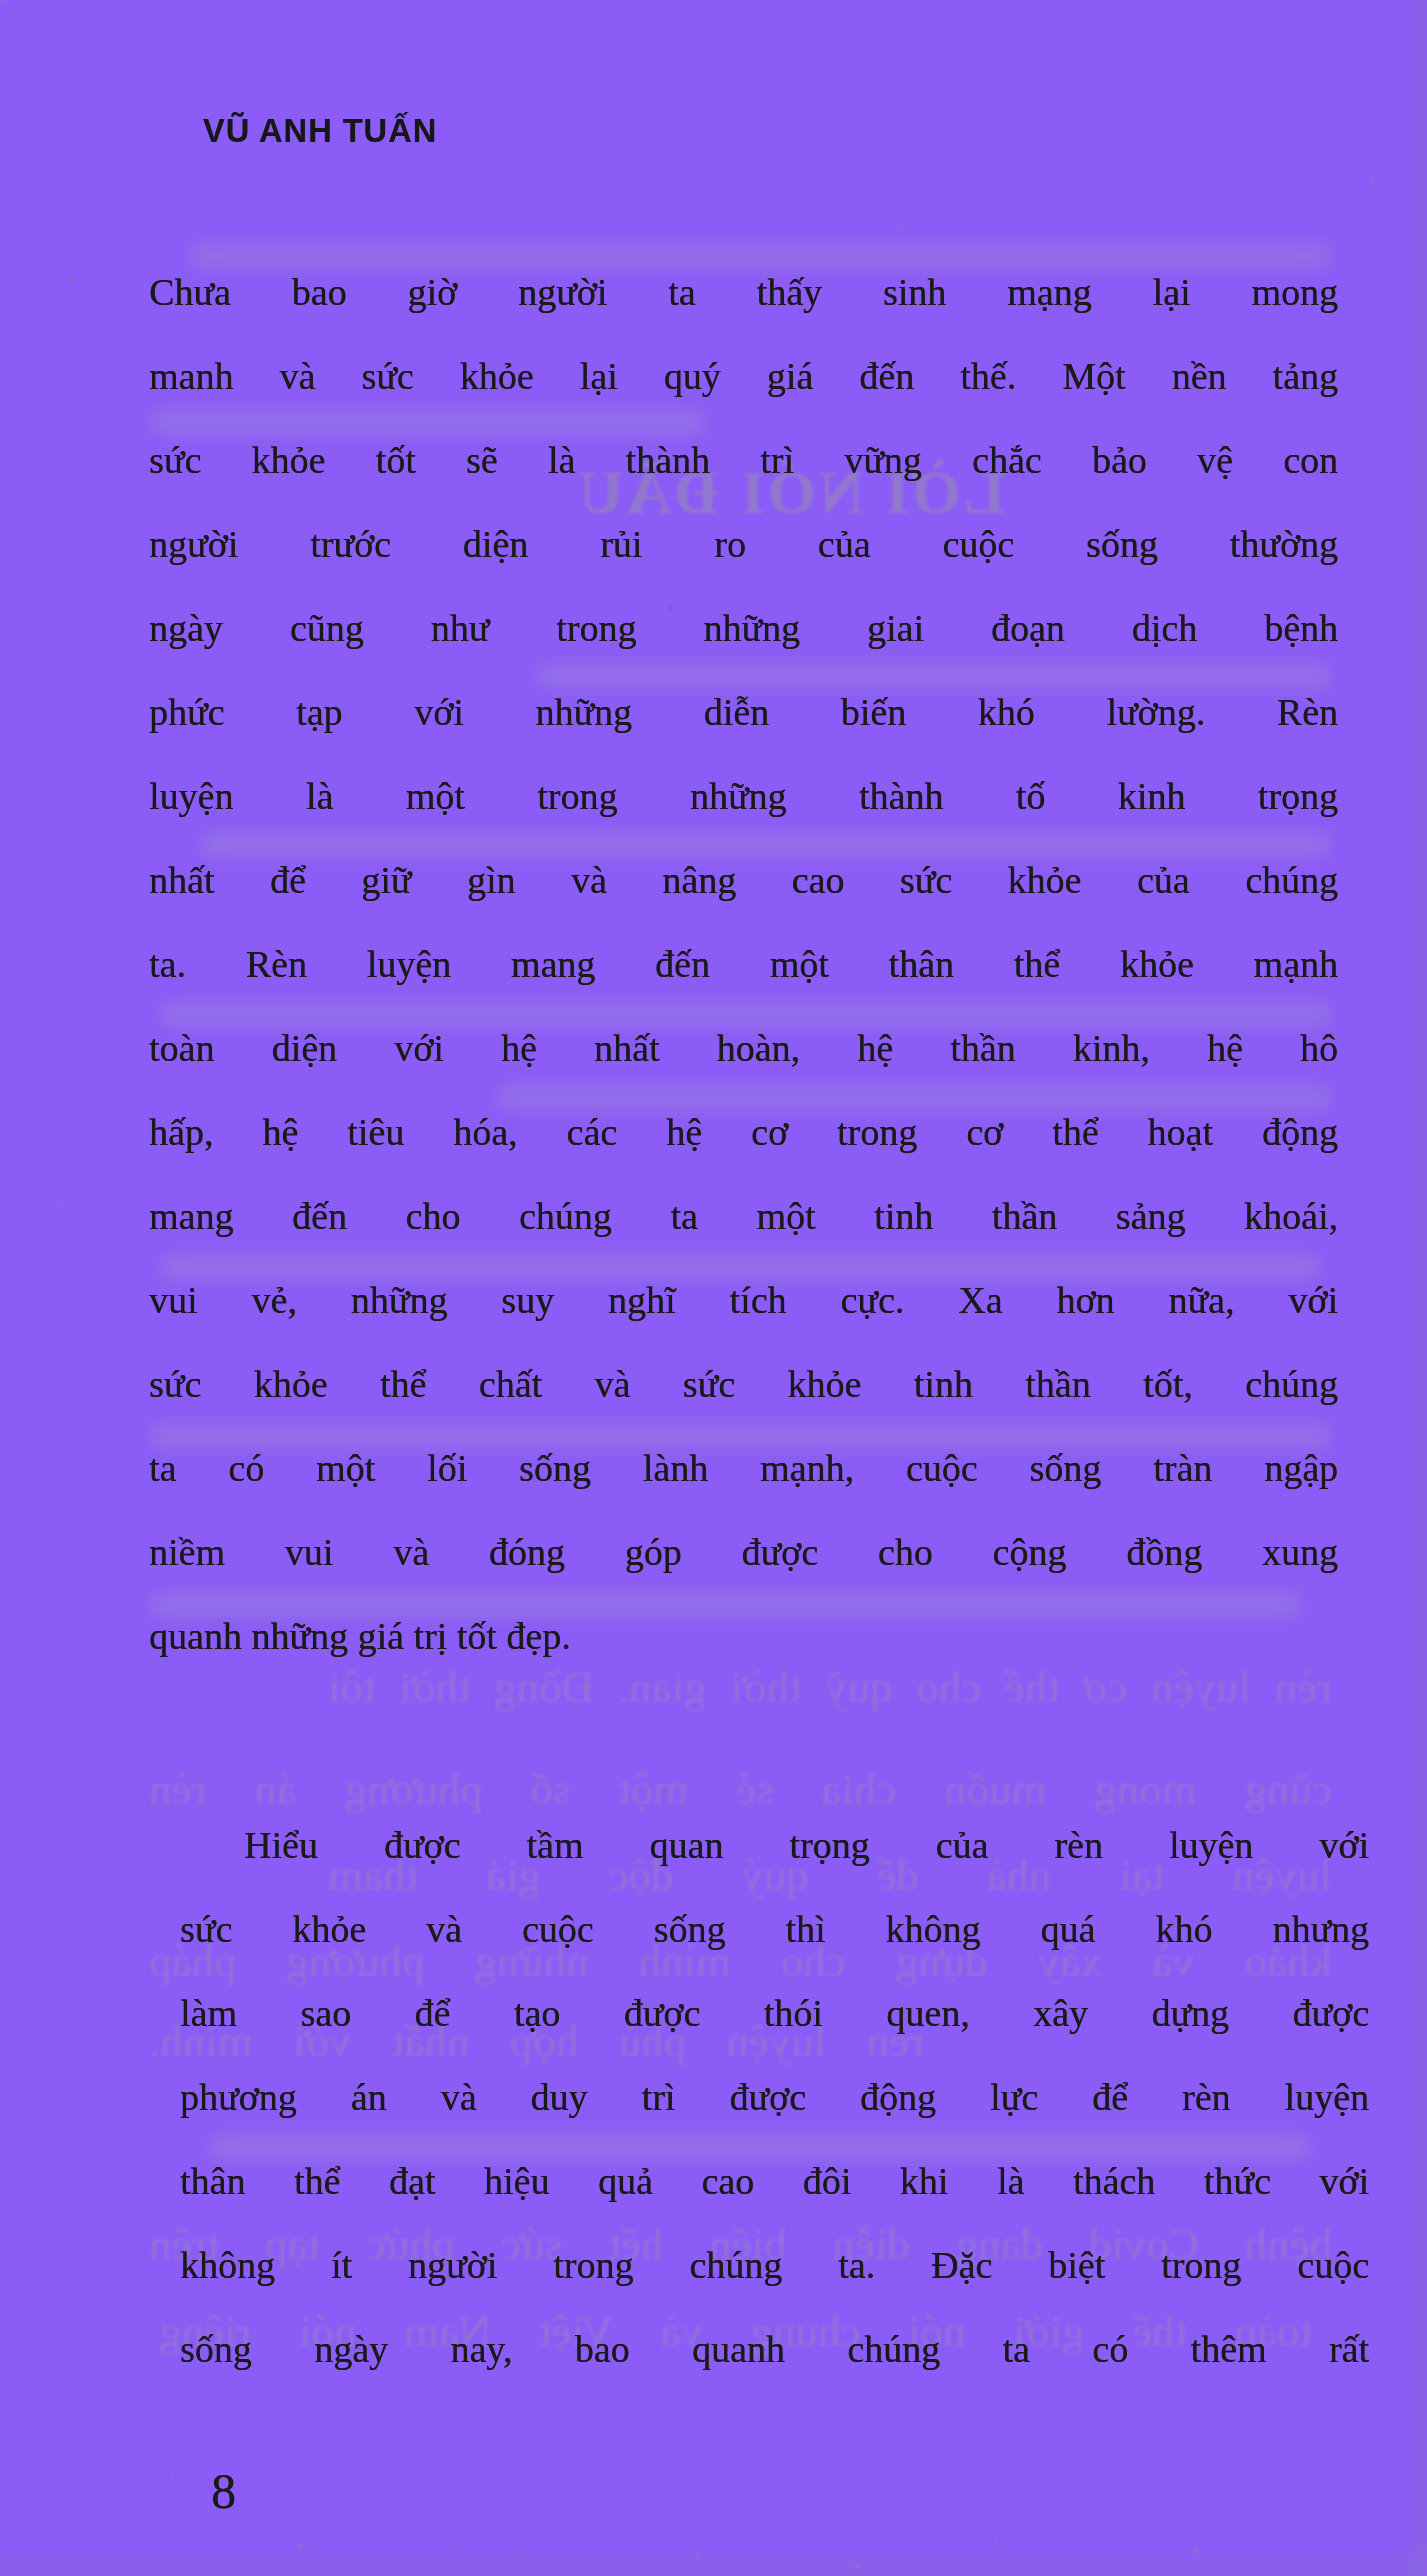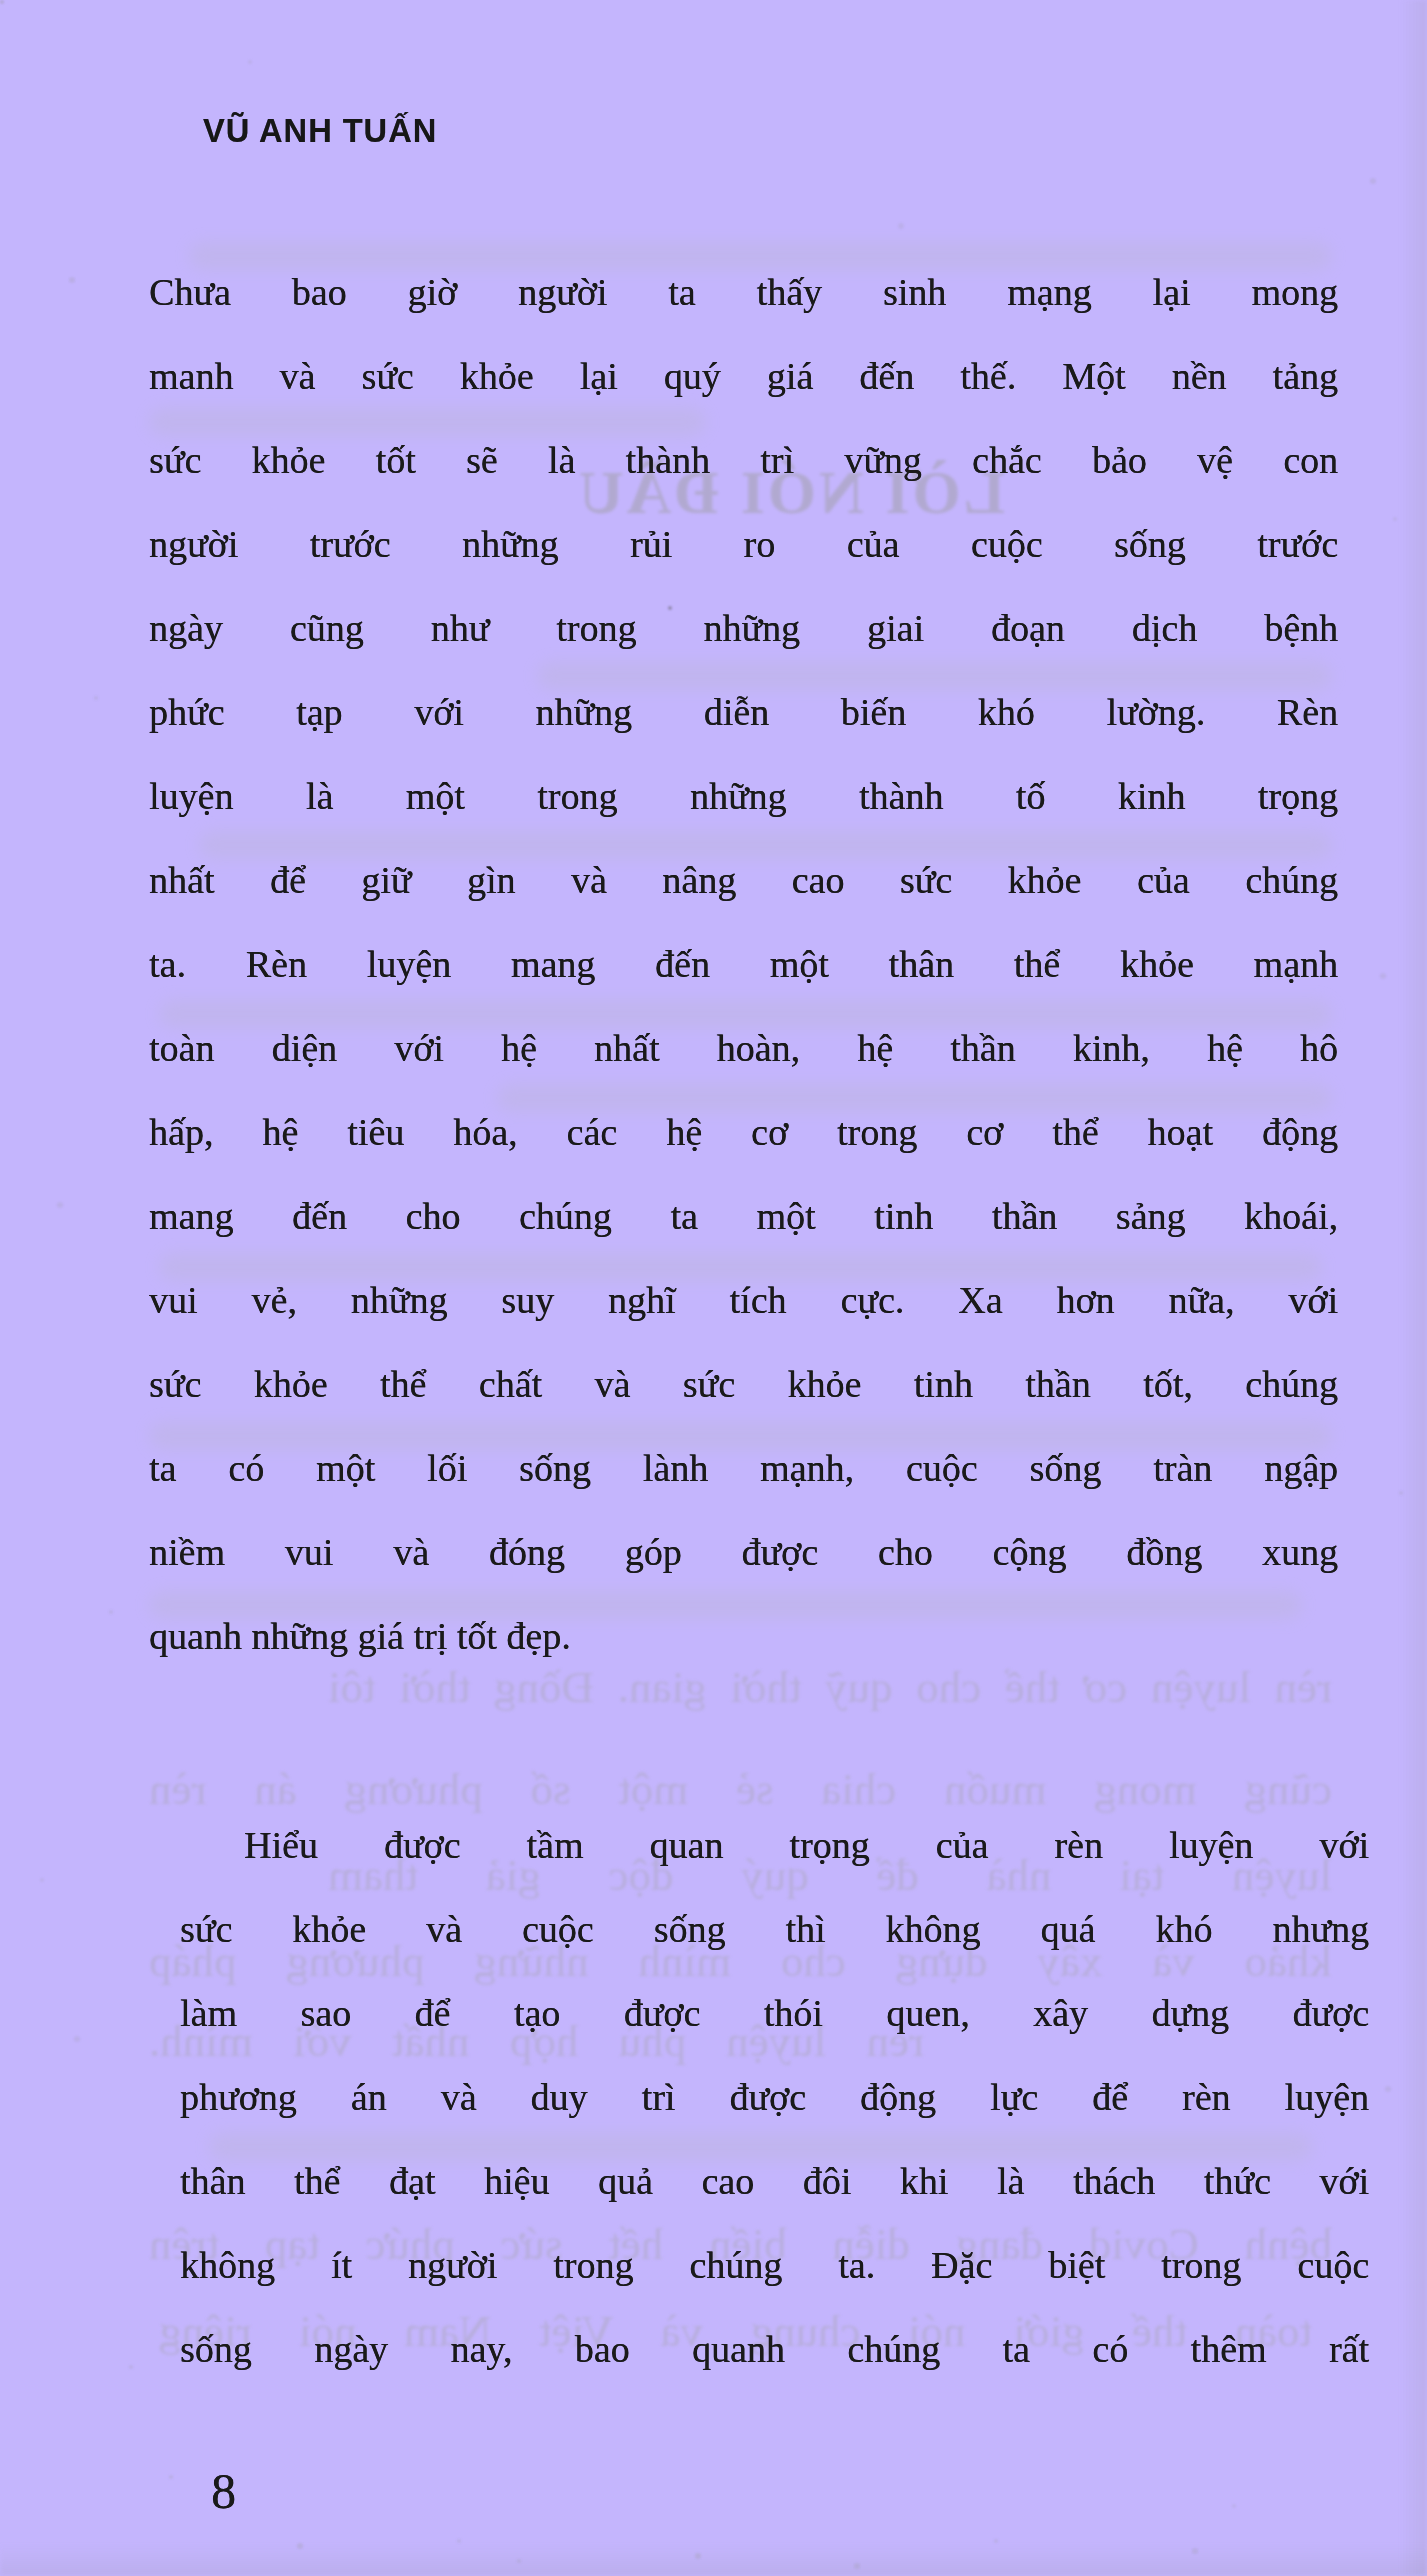--- a/index.html
+++ b/index.html
@@ -1,19 +1,19 @@
 <!DOCTYPE html>
 <html lang="vi"><head>
 <meta charset="utf-8">
 <style>
   html,body{margin:0;padding:0;background:#e9e9e9;}
   .page{
     position:relative;
     width:1427px;height:2576px;
-    background:#c4b5fd;
+    background:#8b5cf6;
     overflow:hidden;
     font-family:"Liberation Serif","DejaVu Serif",serif;
     color:#1a1a1a;
   }
   
   .page::after{
     content:"";position:absolute;left:0;top:0;width:4px;height:4px;border-radius:50%;
     background:rgba(145,145,145,.35);filter:blur(1px);pointer-events:none;z-index:4;
     box-shadow:
       70px 278px 0 1px rgba(150,150,150,.22),
@@ -124,21 +124,21 @@
       <div class="gline" style="left: 159px; top: 2303px; width: 1153px;">toàn thế giới nói chung và Việt Nam nói riêng</div>
       <div class="gline gtitle" style="left: 542px; top: 459px; width: 497px;">LỜI NÓI ĐẦU</div>
     </div>
 
   <div class="running-header">VŨ ANH TUẤN</div>
 
   <div class="para para1" id="para1">
       <div class="line">Chưa bao giờ người ta thấy sinh mạng lại mong</div>
       <div class="line">manh và sức khỏe lại quý giá đến thế. Một nền tảng</div>
       <div class="line">sức khỏe tốt sẽ là thành trì vững chắc bảo vệ con</div>
-      <div class="line">người trước những rủi ro của cuộc sống trước</div>
+      <div class="line">người trước diện rủi ro của cuộc sống thường</div>
       <div class="line">ngày cũng như trong những giai đoạn dịch bệnh</div>
       <div class="line">phức tạp với những diễn biến khó lường. Rèn</div>
       <div class="line">luyện là một trong những thành tố kinh trọng</div>
       <div class="line">nhất để giữ gìn và nâng cao sức khỏe của chúng</div>
       <div class="line">ta. Rèn luyện mang đến một thân thể khỏe mạnh</div>
       <div class="line">toàn diện với hệ nhất hoàn, hệ thần kinh, hệ hô</div>
       <div class="line">hấp, hệ tiêu hóa, các hệ cơ trong cơ thể hoạt động</div>
       <div class="line">mang đến cho chúng ta một tinh thần sảng khoái,</div>
       <div class="line">vui vẻ, những suy nghĩ tích cực. Xa hơn nữa, với</div>
       <div class="line">sức khỏe thể chất và sức khỏe tinh thần tốt, chúng</div>

